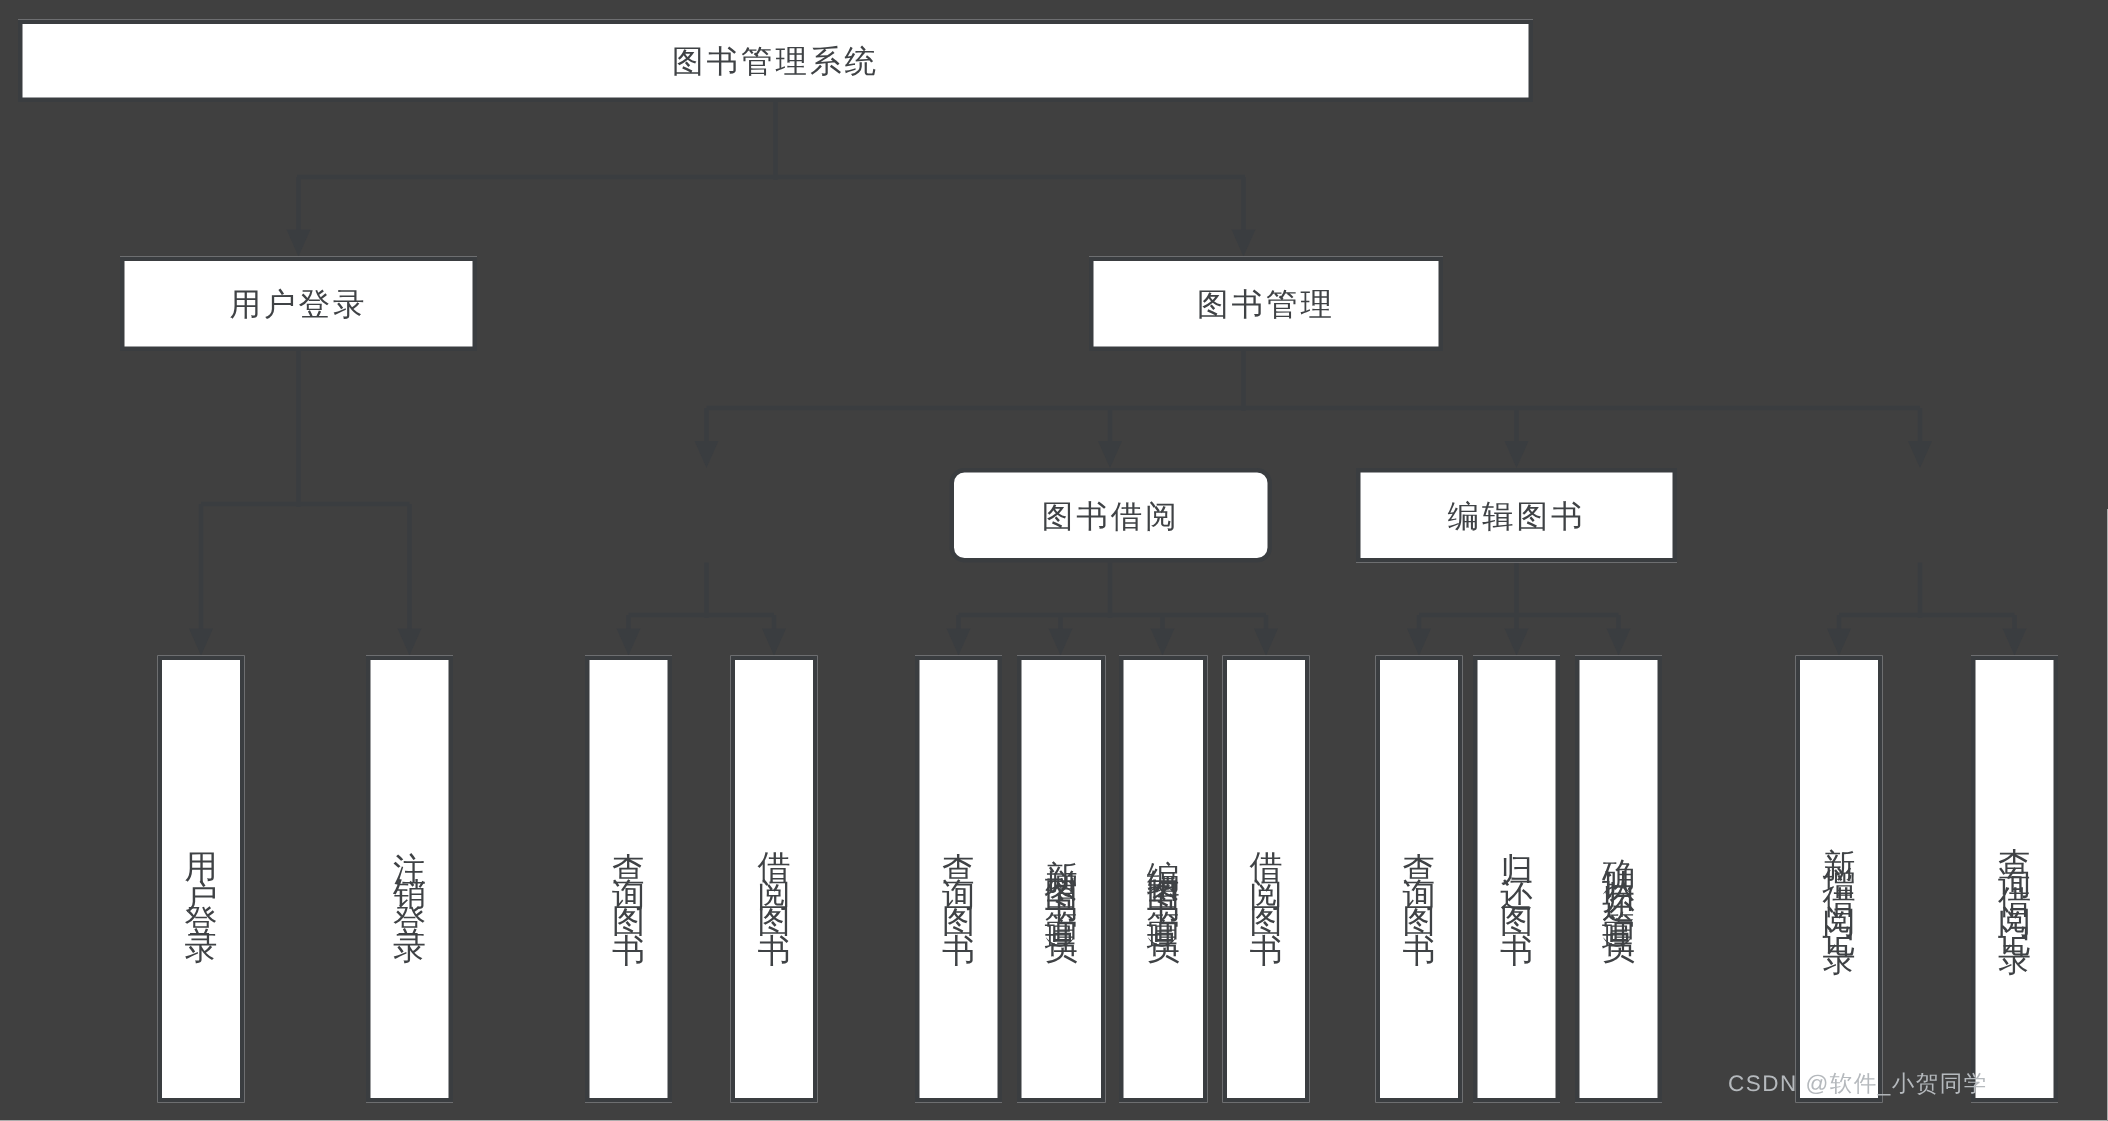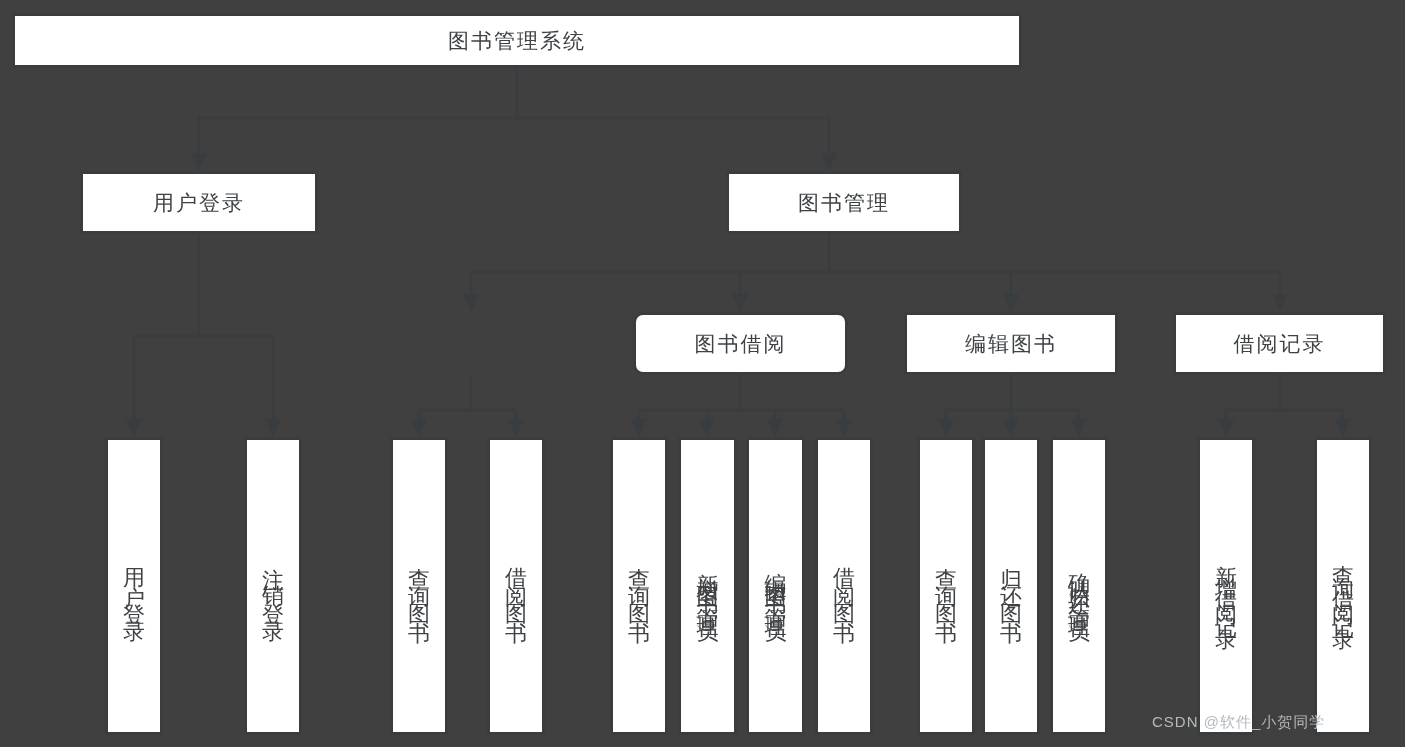--- a/index.html
+++ b/index.html
@@ -76,23 +76,20 @@
   <div class="node hnode" style="left:711px;top:171px;width:236px;height:63px;margin-left:15px;">
     <span>图书管理</span>
   </div>
 
   <div class="node hnode" style="left:633px;top:312px;width:215px;height:63px;border-radius:10px;">
     <span>图书借阅</span>
   </div>
   <div class="node hnode" style="left:904px;top:312px;width:214px;height:63px;">
     <span>编辑图书</span>
   </div>
-  <div class="node hnode" style="left:1173px;top:312px;width:213px;height:63px;">
-    <span>借阅记录</span>
-  </div>
 
   <div class="node vnode sp-lg" style="left:105px;top:437px;width:58px;height:298px;">
     <span>用户登录</span>
   </div>
   <div class="node vnode sp-lg" style="left:244px;top:437px;width:58px;height:298px;">
     <span>注销登录</span>
   </div>
 
   <div class="node vnode sp-lg" style="left:390px;top:437px;width:58px;height:298px;">
     <span>查询图书</span>

